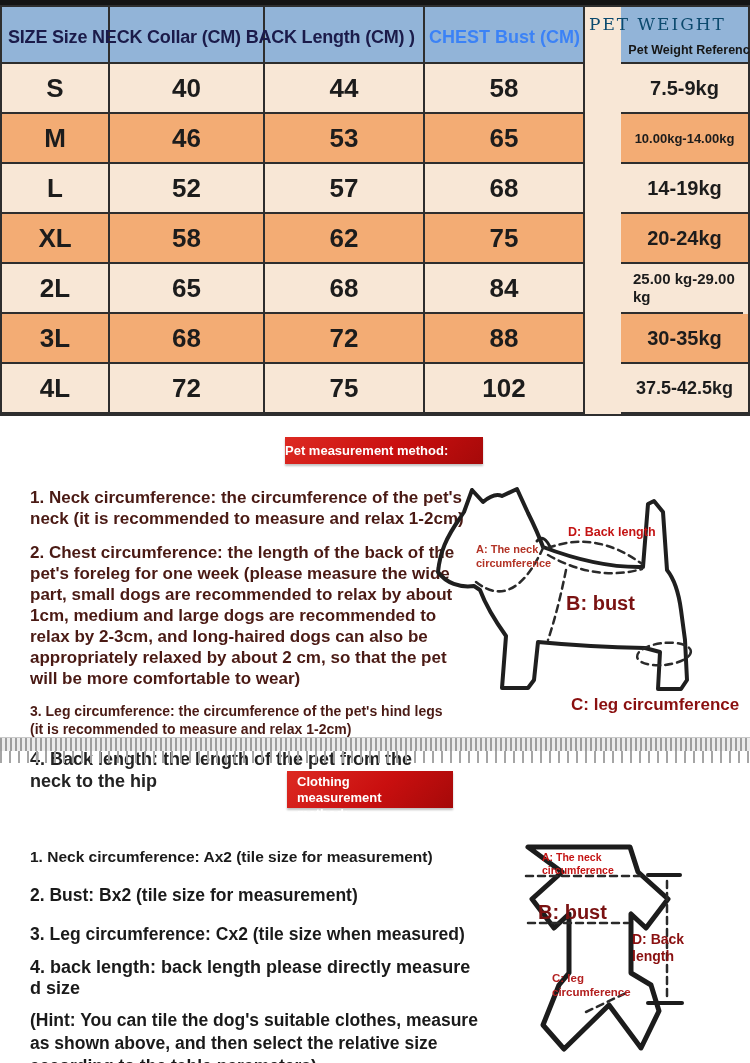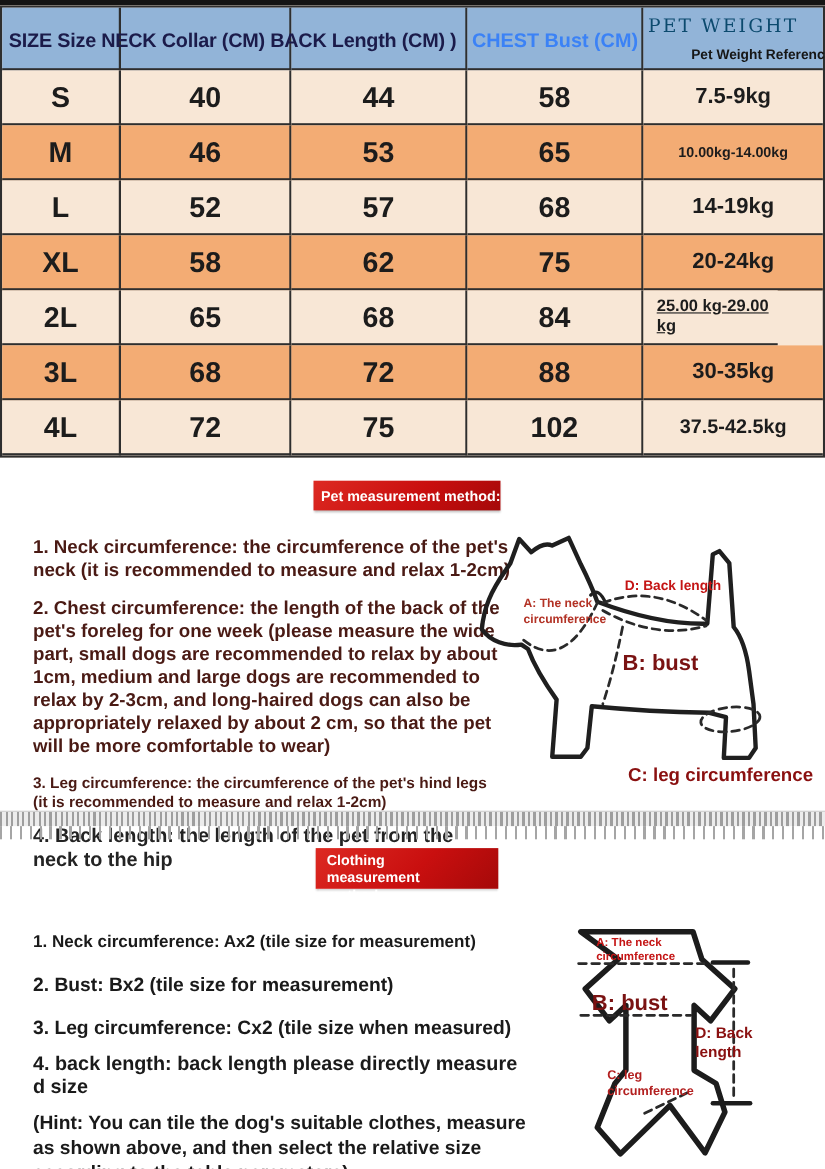--- a/index.html
+++ b/index.html
@@ -18,49 +18,49 @@
     display:grid;
     grid-template-columns:108px 155px 160px 160px auto;
     grid-template-rows:57px repeat(7,50px);
     background:#f8e7d6;
   }
   .size-table .cell{
     border-right:2px solid #2e2e2e;border-bottom:2px solid #2e2e2e;
     display:flex;align-items:center;justify-content:center;
     color:#1c1c1c;
   }
-  .size-table .cell:nth-child(5n){border-right:none;}
+  .size-table .cell:nth-child(5n){border-right:none;margin-left:36px;}
   .size-table .hc{background:#92b4d8;}
   .row-cream{background:#f8e7d6;}
   .row-orange{background:#f3ac74;}
   .c-size{font-size:26px;font-weight:600;}
   .c-num{font-size:26px;font-weight:600;}
   .c-wt{font-size:20px;font-weight:700;}
   .wt-sm{font-size:13px;}
-  .wt-2l{font-size:15px;justify-content:flex-start;padding-left:12px;text-align:left;line-height:18px;width:110px;text-decoration:underline;}
+  .wt-2l{font-size:15px;justify-content:flex-start;padding-left:12px;text-align:left;line-height:18px;width:110px;}
   .wt-4l{font-size:18px;}
 
   .hdr-overlay{position:absolute;left:0;top:5px;width:750px;height:59px;pointer-events:none;text-decoration:underline;}
   .hdr-main{
     position:absolute;left:8px;top:0;height:59px;line-height:64px;
     font-size:18px;font-weight:700;letter-spacing:-0.2px;color:#1b1b4a;white-space:nowrap;
   }
   .hdr-paren{position:absolute;left:409px;top:0;height:59px;line-height:64px;font-size:18px;font-weight:700;color:#1b1b4a;}
   .hdr-chest{position:absolute;left:429px;top:0;width:158px;height:75px;line-height:64px;font-size:18px;font-weight:700;color:#3b82f6;}
   .hdr-w1{position:absolute;left:589px;top:9px;width:157px;text-align:left;
     font-family:"DejaVu Serif","Liberation Serif",serif;font-size:17px;letter-spacing:2px;color:#0c4a6e;}
   .hdr-w2{position:absolute;left:614px;top:38px;width:157px;text-align:center;font-size:12.5px;font-weight:700;color:#161616;}
 
   
   .banner{
     position:absolute;background:linear-gradient(135deg,#dd2a22 0%,#c90f0f 55%,#a50909 100%);
     color:#ffffff;font-weight:700;font-size:13px;
     box-shadow:0 2px 2px rgba(0,0,0,0.25);
   }
-  .banner1{left:285px;top:437px;width:170px;height:27px;line-height:27px;text-align:right;}
+  .banner1{left:285px;top:437px;width:198px;height:27px;line-height:27px;text-align:left;}
   .banner2{left:287px;top:771px;width:166px;height:37px;padding:3px 0 12px 10px;box-sizing:border-box;line-height:16px;width:166px;}
   .banner2 .txt{display:block;width:135px;}
 
   
   .pet-items{position:absolute;left:30px;top:487px;width:447px;color:#4a1a14;}
   .p-item{font-weight:700;}
   .p-i1{font-size:17px;line-height:21px;margin-bottom:13px;}
   .p-i2{font-size:17px;line-height:21px;margin-bottom:13px;}
   .p-i3{font-size:14px;line-height:18px;margin-bottom:10px;width:420px;}
   .p-i4{font-size:18px;line-height:22px;color:#232323;width:400px;}

